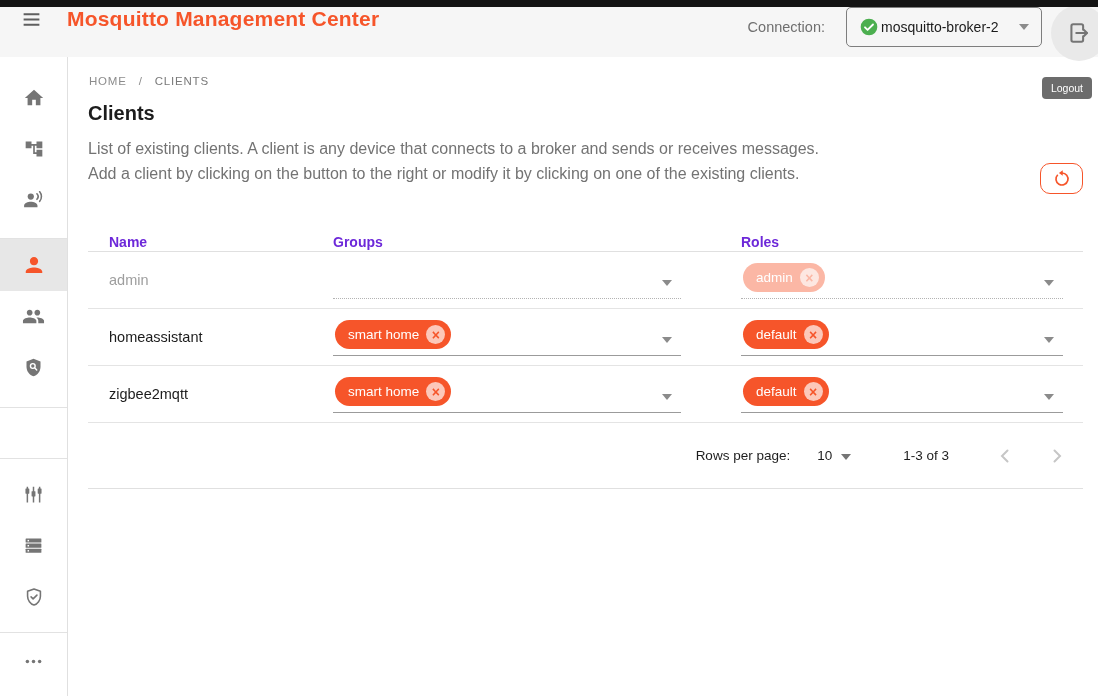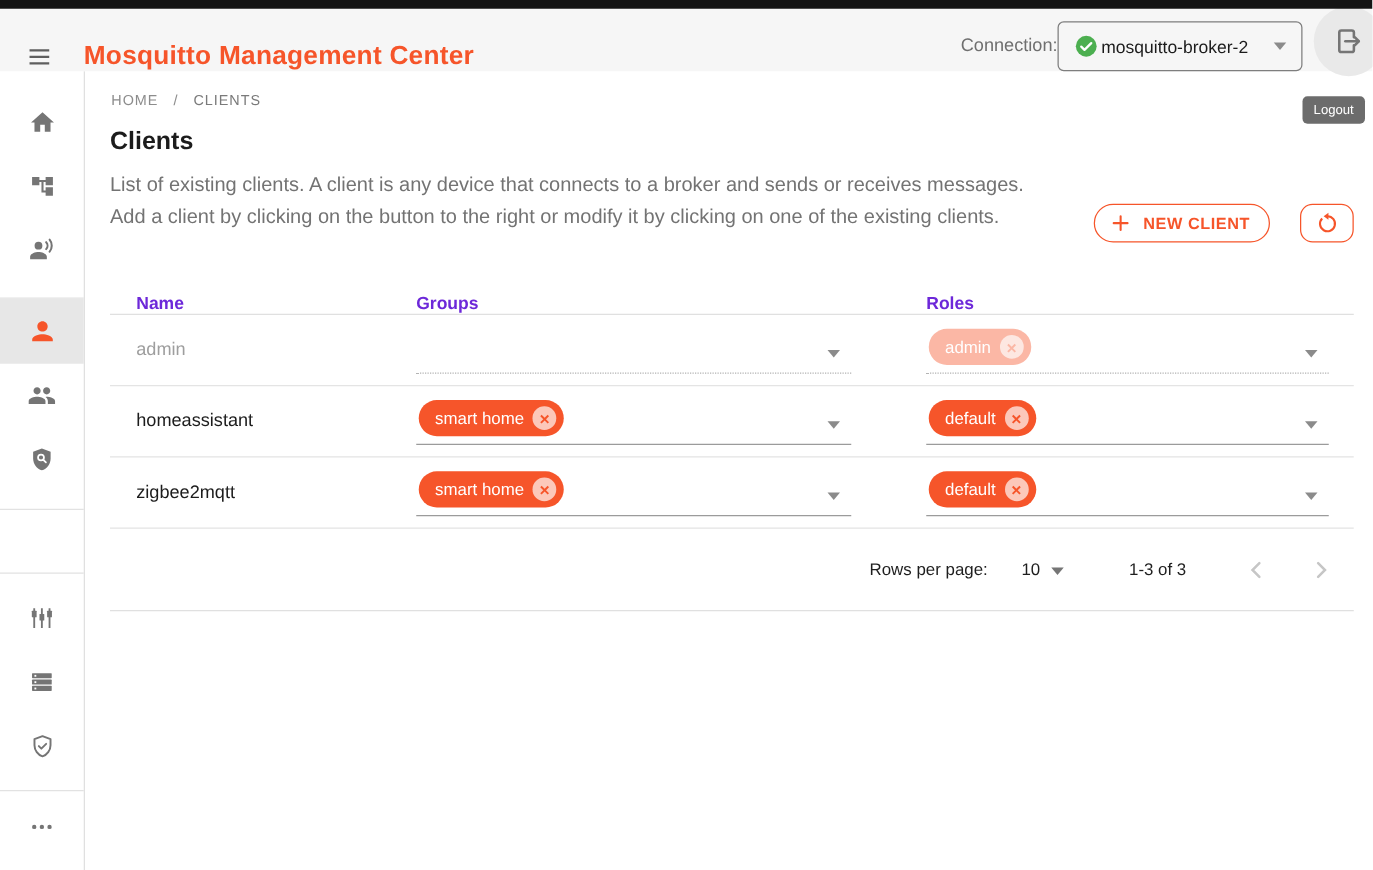--- a/index.html
+++ b/index.html
@@ -9,26 +9,26 @@
     font-family: "Liberation Sans", sans-serif;
     background:#fff; position:relative; overflow:hidden; color:#1f1f1f;
   }
 
   
   .topstrip { position:absolute; top:0; left:0; width:100%; height:7px; background:#141414; z-index:40; }
 
   
   .header {
     position:absolute; top:7px; left:0; width:100%; height:50px;
-    background:#f6f6f6; display:flex; align-items:flex-end; z-index:20;
+    background:#f6f6f6; display:flex; align-items:flex-start; z-index:20;
   }
   .hamburger { margin-left:19px; width:24px; height:24px; display:flex; align-items:center; justify-content:center; cursor:pointer; }
   .app-title { margin-left:24px; font-size:21px; font-weight:bold; color:var(--accent); letter-spacing:.2px; }
   .header-right { margin-left:auto; display:flex; align-items:center; padding-right:56px; }
-  .conn-label { color:#6f6f6f; font-size:14.5px; margin-right:0; }
+  .conn-label { color:#6f6f6f; font-size:14.5px; margin-right:21px; }
   .conn-select {
     width:196px; height:40px; border:1px solid #7e7e7e; border-radius:5px;
     display:flex; align-items:center; padding:0 12px; cursor:pointer; background:transparent;
   }
   .conn-select .conn-value { font-size:14px; color:#1b1b1b; margin-left:2px; flex:1; }
   .caret {
     width:0; height:0; border-left:5px solid transparent; border-right:5px solid transparent;
     border-top:6px solid #8b8b8b;
   }
   .logout-btn {
@@ -242,26 +242,20 @@
   <div class="breadcrumb">
     <span class="crumb">HOME</span>
     <span class="crumb-sep">/</span>
     <span class="crumb-current">CLIENTS</span>
   </div>
 
   <h1 class="page-title">Clients</h1>
   <p class="page-desc">List of existing clients. A client is any device that connects to a broker and sends or receives messages. Add a client by clicking on the button to the right or modify it by clicking on one of the existing clients.</p>
 
   <div class="actions">
-    <button class="btn-new">
-      <svg width="19" height="19" viewBox="0 0 24 24">
-          <path d="M12 5v14M5 12h14" stroke="currentColor" stroke-width="2.1" stroke-linecap="round"></path>
-        </svg>
-      <span>NEW CLIENT</span>
-    </button>
     <button class="btn-refresh">
       <svg width="20" height="20" viewBox="0 0 24 24">
         <path d="M12 4.8A7.2 7.2 0 1 1 6.9 6.9" fill="none" stroke="currentColor" stroke-width="2"></path>
         <polygon points="12.9,1.5 12.9,8.1 8.3,4.8" fill="currentColor"></polygon>
       </svg>
     </button>
   </div>
 
   <div class="table">
     <div class="thead">

